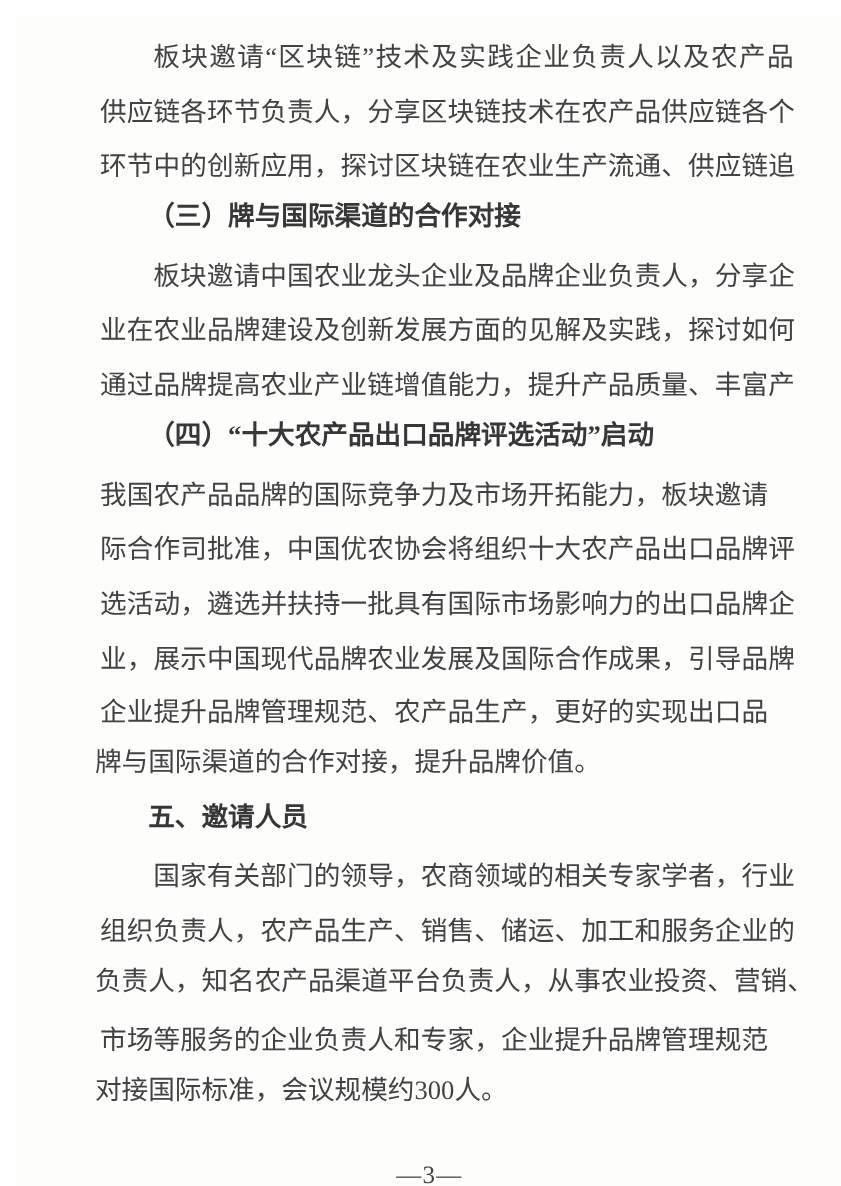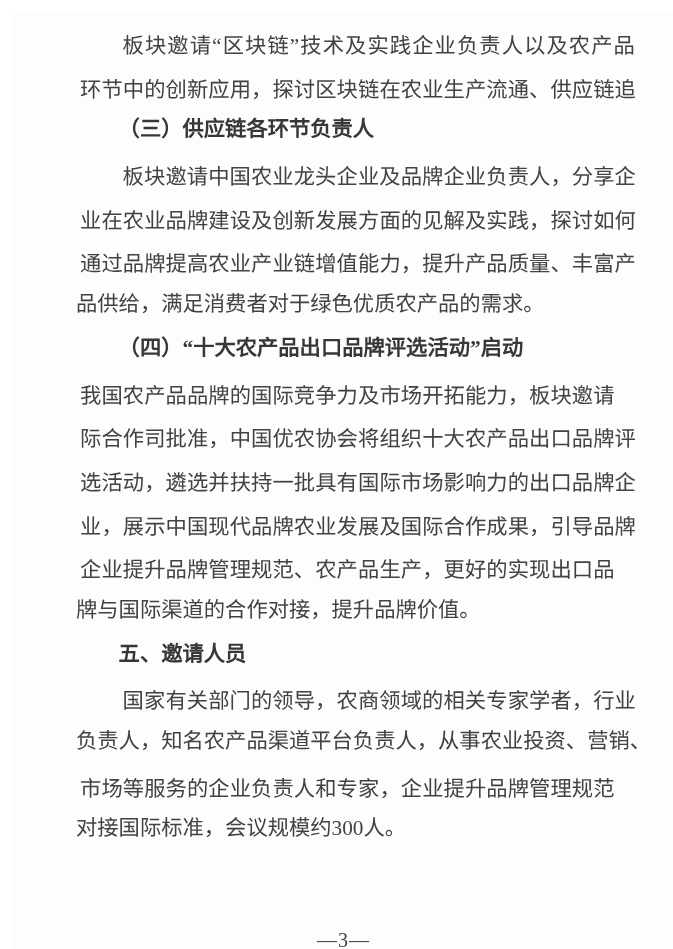--- a/index.html
+++ b/index.html
@@ -51,33 +51,34 @@
     transform: translateX(-9px);
     letter-spacing: 1px;
   }
 </style>
 </head>
 <body>
 
 <div class="page">
   <div class="content">
       <div class="line body indent stretch"><span style="display: inline-block; white-space: nowrap; letter-spacing: 1.08112px;">板块邀请“区块链”技术及实践企业负责人以及农产品</span></div>
+      <div class="line body stretch"><span style="display: inline-block; white-space: nowrap; letter-spacing: 0.0871394px;">供应链各环节负责人，分享区块链技术在农产品供应链各个</span></div>
       <div class="line body stretch"><span style="display: inline-block; white-space: nowrap; letter-spacing: 0.0871394px;">环节中的创新应用，探讨区块链在农业生产流通、供应链追</span></div>
-      <div class="line heading indent">（三）供应链各环节负责人</div>
+      <div class="line heading indent">（三）牌与国际渠道的合作对接</div>
       <div class="line body indent stretch"><span style="display: inline-block; white-space: nowrap; letter-spacing: 0.0941406px; text-align: right;">板块邀请中国农业龙头企业及品牌企业负责人，分享企</span></div>
       <div class="line body stretch"><span style="display: inline-block; white-space: nowrap; letter-spacing: 0.0871394px;">业在农业品牌建设及创新发展方面的见解及实践，探讨如何</span></div>
       <div class="line body stretch"><span style="display: inline-block; white-space: nowrap; letter-spacing: 0.0871394px;">通过品牌提高农业产业链增值能力，提升产品质量、丰富产</span></div>
-      <div class="line body">品供给，满足消费者对于绿色优质农产品的需求。</div>
       <div class="line heading indent">（四）“十大农产品出口品牌评选活动”启动</div>
       <div class="line body stretch"><span style="display: inline-block; white-space: nowrap; letter-spacing: 0.0871394px;">我国农产品品牌的国际竞争力及市场开拓能力，板块邀请</span></div>
       <div class="line body stretch"><span style="display: inline-block; white-space: nowrap; letter-spacing: 0.0871394px;">际合作司批准，中国优农协会将组织十大农产品出口品牌评</span></div>
       <div class="line body stretch"><span style="display: inline-block; white-space: nowrap; letter-spacing: 0.0871394px;">选活动，遴选并扶持一批具有国际市场影响力的出口品牌企</span></div>
       <div class="line body stretch"><span style="display: inline-block; white-space: nowrap; letter-spacing: 0.0871394px;">业，展示中国现代品牌农业发展及国际合作成果，引导品牌</span></div>
       <div class="line body stretch"><span style="display: inline-block; white-space: nowrap; letter-spacing: 0.0871394px;">企业提升品牌管理规范、农产品生产，更好的实现出口品</span></div>
       <div class="line body">牌与国际渠道的合作对接，提升品牌价值。</div>
       <div class="line heading-major indent">五、邀请人员</div>
       <div class="line body indent stretch"><span style="display: inline-block; white-space: nowrap; letter-spacing: 0.0941406px;">国家有关部门的领导，农商领域的相关专家学者，行业</span></div>
+      <div class="line body stretch"><span style="display: inline-block; white-space: nowrap; letter-spacing: 0.0871394px;">组织负责人，农产品生产、销售、储运、加工和服务企业的</span></div>
       <div class="line body">负责人，知名农产品渠道平台负责人，从事农业投资、营销、</div>
       <div class="line body stretch"><span style="display: inline-block; white-space: nowrap; letter-spacing: 0.0871394px;">市场等服务的企业负责人和专家，企业提升品牌管理规范</span></div>
       <div class="line body">对接国际标准，会议规模约300人。</div>
     </div>
   <div class="pagenum">—3—</div>
 </div>
 
 </body></html>

